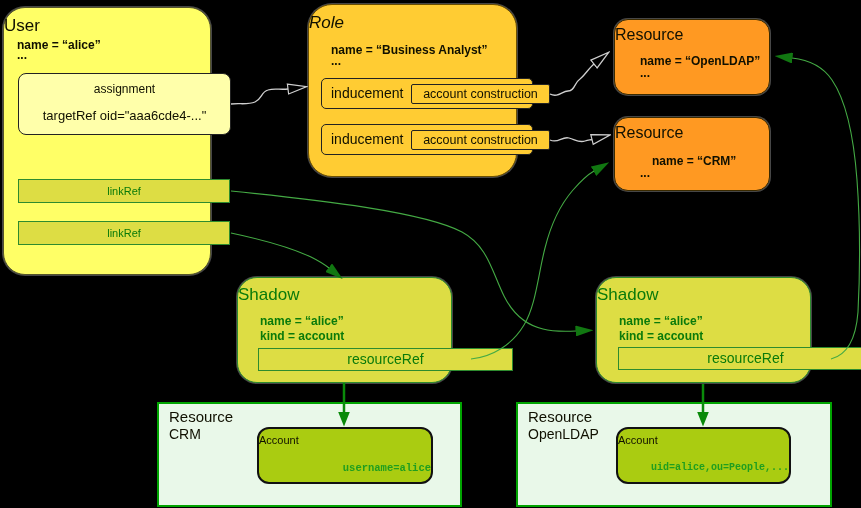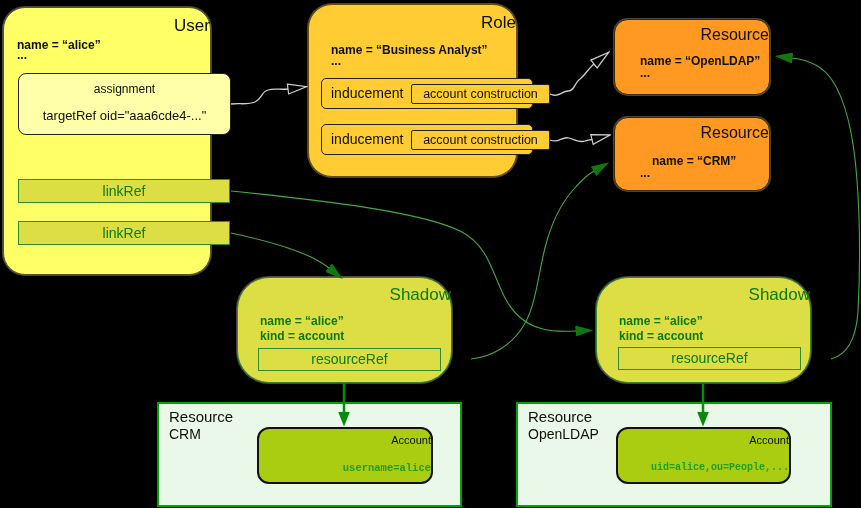--- a/index.html
+++ b/index.html
@@ -3,40 +3,40 @@
 <meta charset="utf-8">
 <style>
   html,body{margin:0;padding:0;background:#000;}
   #canvas{
     position:relative;width:861px;height:508px;background:#000;
     overflow:hidden;font-family:"Liberation Sans",sans-serif;
     -webkit-font-smoothing:antialiased;
   }
   .box{position:absolute;box-sizing:border-box;}
   .halo{box-shadow:0 0 0 1px rgba(255,255,255,0.28);}
-  .title{position:absolute;left:0;right:0;text-align:right;font-size:17px;color:#101000;white-space:nowrap;}
+  .title{position:absolute;left:0;right:0;text-align:left;font-size:17px;color:#101000;white-space:nowrap;}
   .nameln{position:absolute;font-size:12px;font-weight:bold;color:#101000;white-space:nowrap;}
   .dots{position:absolute;font-size:12px;font-weight:bold;color:#101000;line-height:6px;}
   .green-t{color:#0A7A0A !important;}
 
   .user-box{left:3px;top:7px;width:208px;height:268px;background:#FFFF66;border:1px solid #55552a;border-radius:22px;}
   .assignment-box{left:18px;top:73px;width:213px;height:62px;background:#FFFFAA;border:1px solid #222;border-radius:8px;}
   .assignment-label{position:absolute;left:0;right:0;top:8px;text-align:center;font-size:12px;color:#101000;}
   .targetref{position:absolute;left:0;right:0;top:34px;text-align:center;font-size:13px;color:#101000;white-space:nowrap;}
   .linkref{width:212px;height:24px;background:#DDDD44;border:1px solid #2E8B2E;
-    font-size:14px;color:#0A7A0A;text-align:center;line-height:22px;}
+    font-size:11px;color:#0A7A0A;text-align:center;line-height:22px;}
   .role-box{left:308px;top:4px;width:209px;height:173px;background:#FFCC33;border:1px solid #6b4e00;border-radius:24px;}
   .inducement{width:212px;height:31px;background:#FFCC33;border:1px solid #222;border-radius:5px;
     font-size:14px;color:#101000;line-height:29px;padding-left:9px;}
   .construction{width:139px;height:20px;background:#FFCC33;border:1px solid #222;border-radius:2px;
     font-size:12.5px;color:#101000;text-align:center;line-height:18px;}
   .resource-box{width:156px;height:76px;background:#FF9922;border:1px solid #3a2a00;border-radius:14px;}
   .resource-box .title{top:6px;font-size:16px;}
-  .shadow-box{width:215px;height:106px;background:#DDDD44;border:1.5px solid #2E8B2E;border-radius:32px;}
-  .resourceref{width:183px;height:23px;background:#DDDD44;border:1.5px solid #2E8B2E;
+  .shadow-box{width:215px;height:106px;background:#DDDD44;border:1.5px solid #2E8B2E;border-radius:20px;}
+  .resourceref{width:255px;height:23px;background:#DDDD44;border:1.5px solid #2E8B2E;
     font-size:14px;color:#0A7A0A;text-align:center;line-height:20px;}
   .container-box{background:#E9F8E9;border:2px solid #00A400;}
   .cont-title{position:absolute;left:10px;top:4px;font-size:15px;color:#101000;}
   .cont-sub{position:absolute;left:10px;top:22px;font-size:14px;color:#101000;}
   .account-box{width:176px;height:57px;background:#AACC11;border:2px solid #111;border-radius:12px;}
   .account-box .title{top:5px;font-size:11px;}
   .account-id{position:absolute;left:0;right:0;top:33px;text-align:right;
     font-family:"Liberation Mono","DejaVu Sans Mono",monospace;font-size:10.5px;font-weight:bold;color:#1F9E1F;white-space:nowrap;}
   svg.arrows{position:absolute;left:0;top:0;pointer-events:none;}
 </style>
@@ -51,21 +51,21 @@
     <div class="dots" style="left:13px;top:44px;">...</div>
   </div>
   <div class="box assignment-box">
     <div class="assignment-label">assignment</div>
     <div class="targetref">targetRef oid="aaa6cde4-..."</div>
   </div>
   <div class="box linkref" style="left:18px;top:179px;">linkRef</div>
   <div class="box linkref" style="left:18px;top:221px;">linkRef</div>
 
   <div class="box role-box halo">
-    <div class="title" style="top:8px;">Role</div>
+    <div class="title" style="top:8px;font-style:italic;">Role</div>
     <div class="nameln" style="left:22px;top:38px;">name = “Business Analyst”</div>
     <div class="dots" style="left:22px;top:53px;">...</div>
   </div>
   <div class="box inducement" style="left:321px;top:78px;">inducement</div>
   <div class="box construction" style="left:411px;top:84px;">account construction</div>
   <div class="box inducement" style="left:321px;top:124px;">inducement</div>
   <div class="box construction" style="left:411px;top:130px;">account construction</div>
 
   <div class="box resource-box halo" style="left:614px;top:19px;">
     <div class="title">Resource</div>

